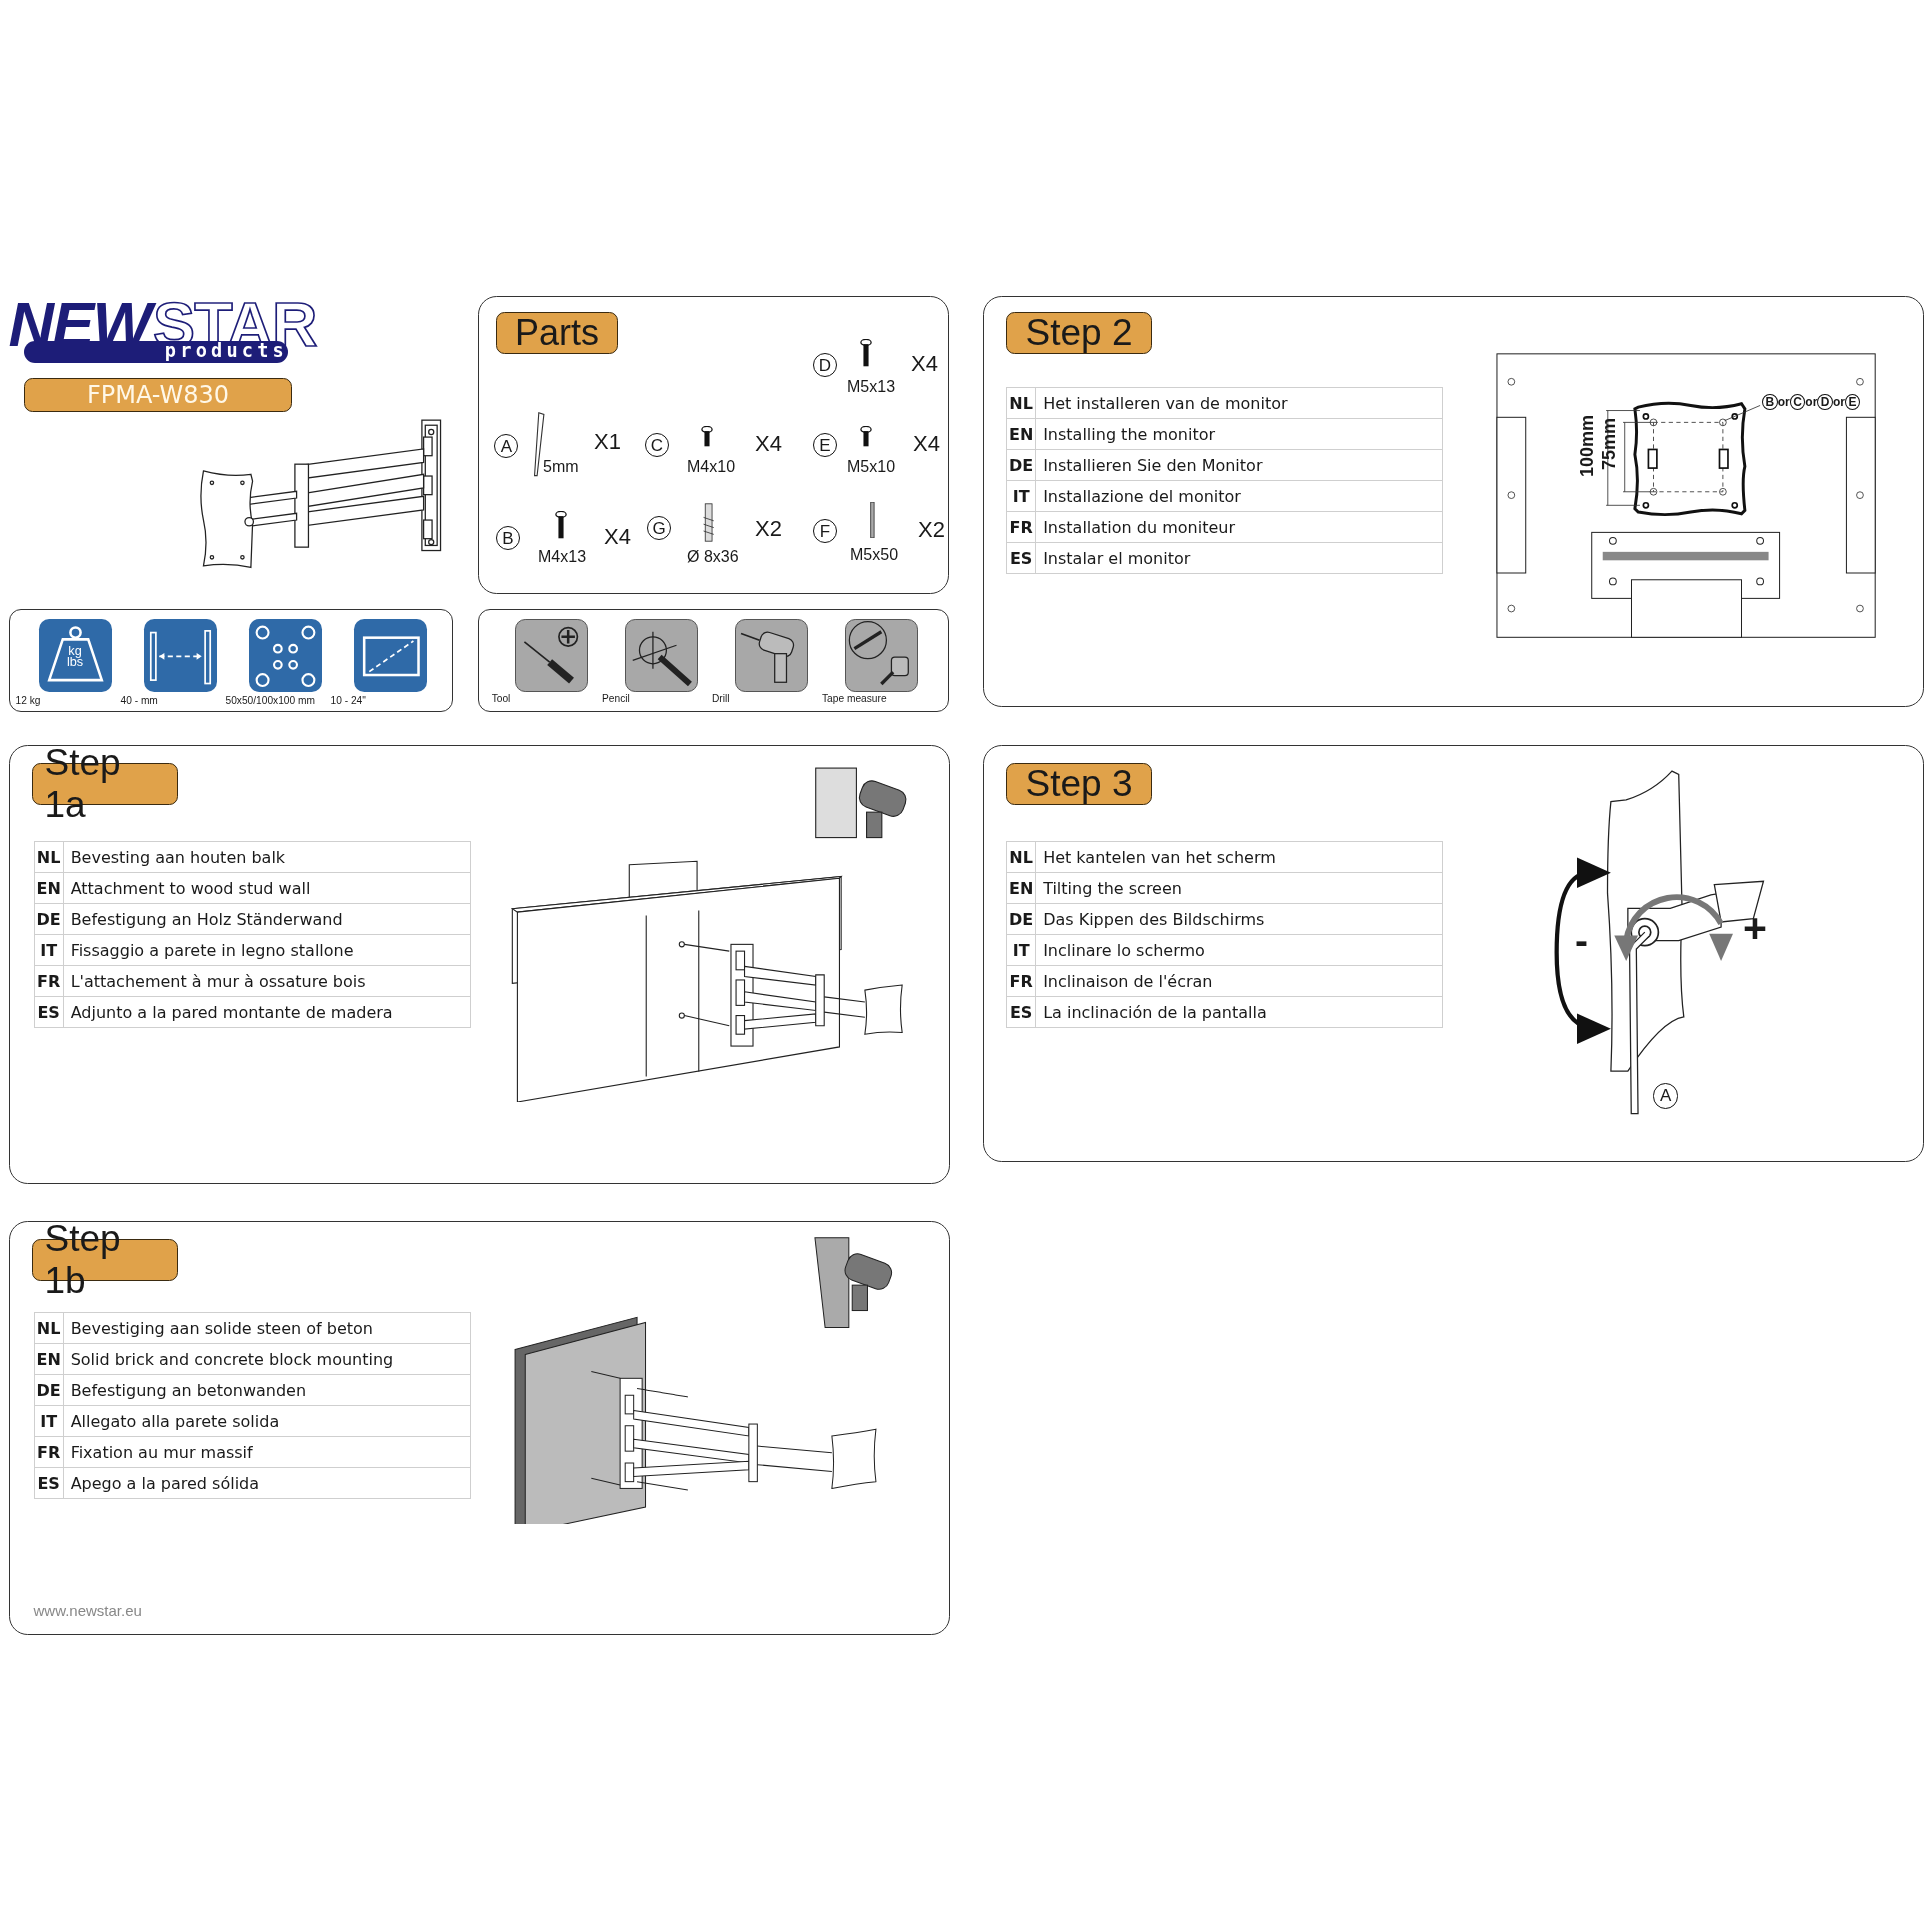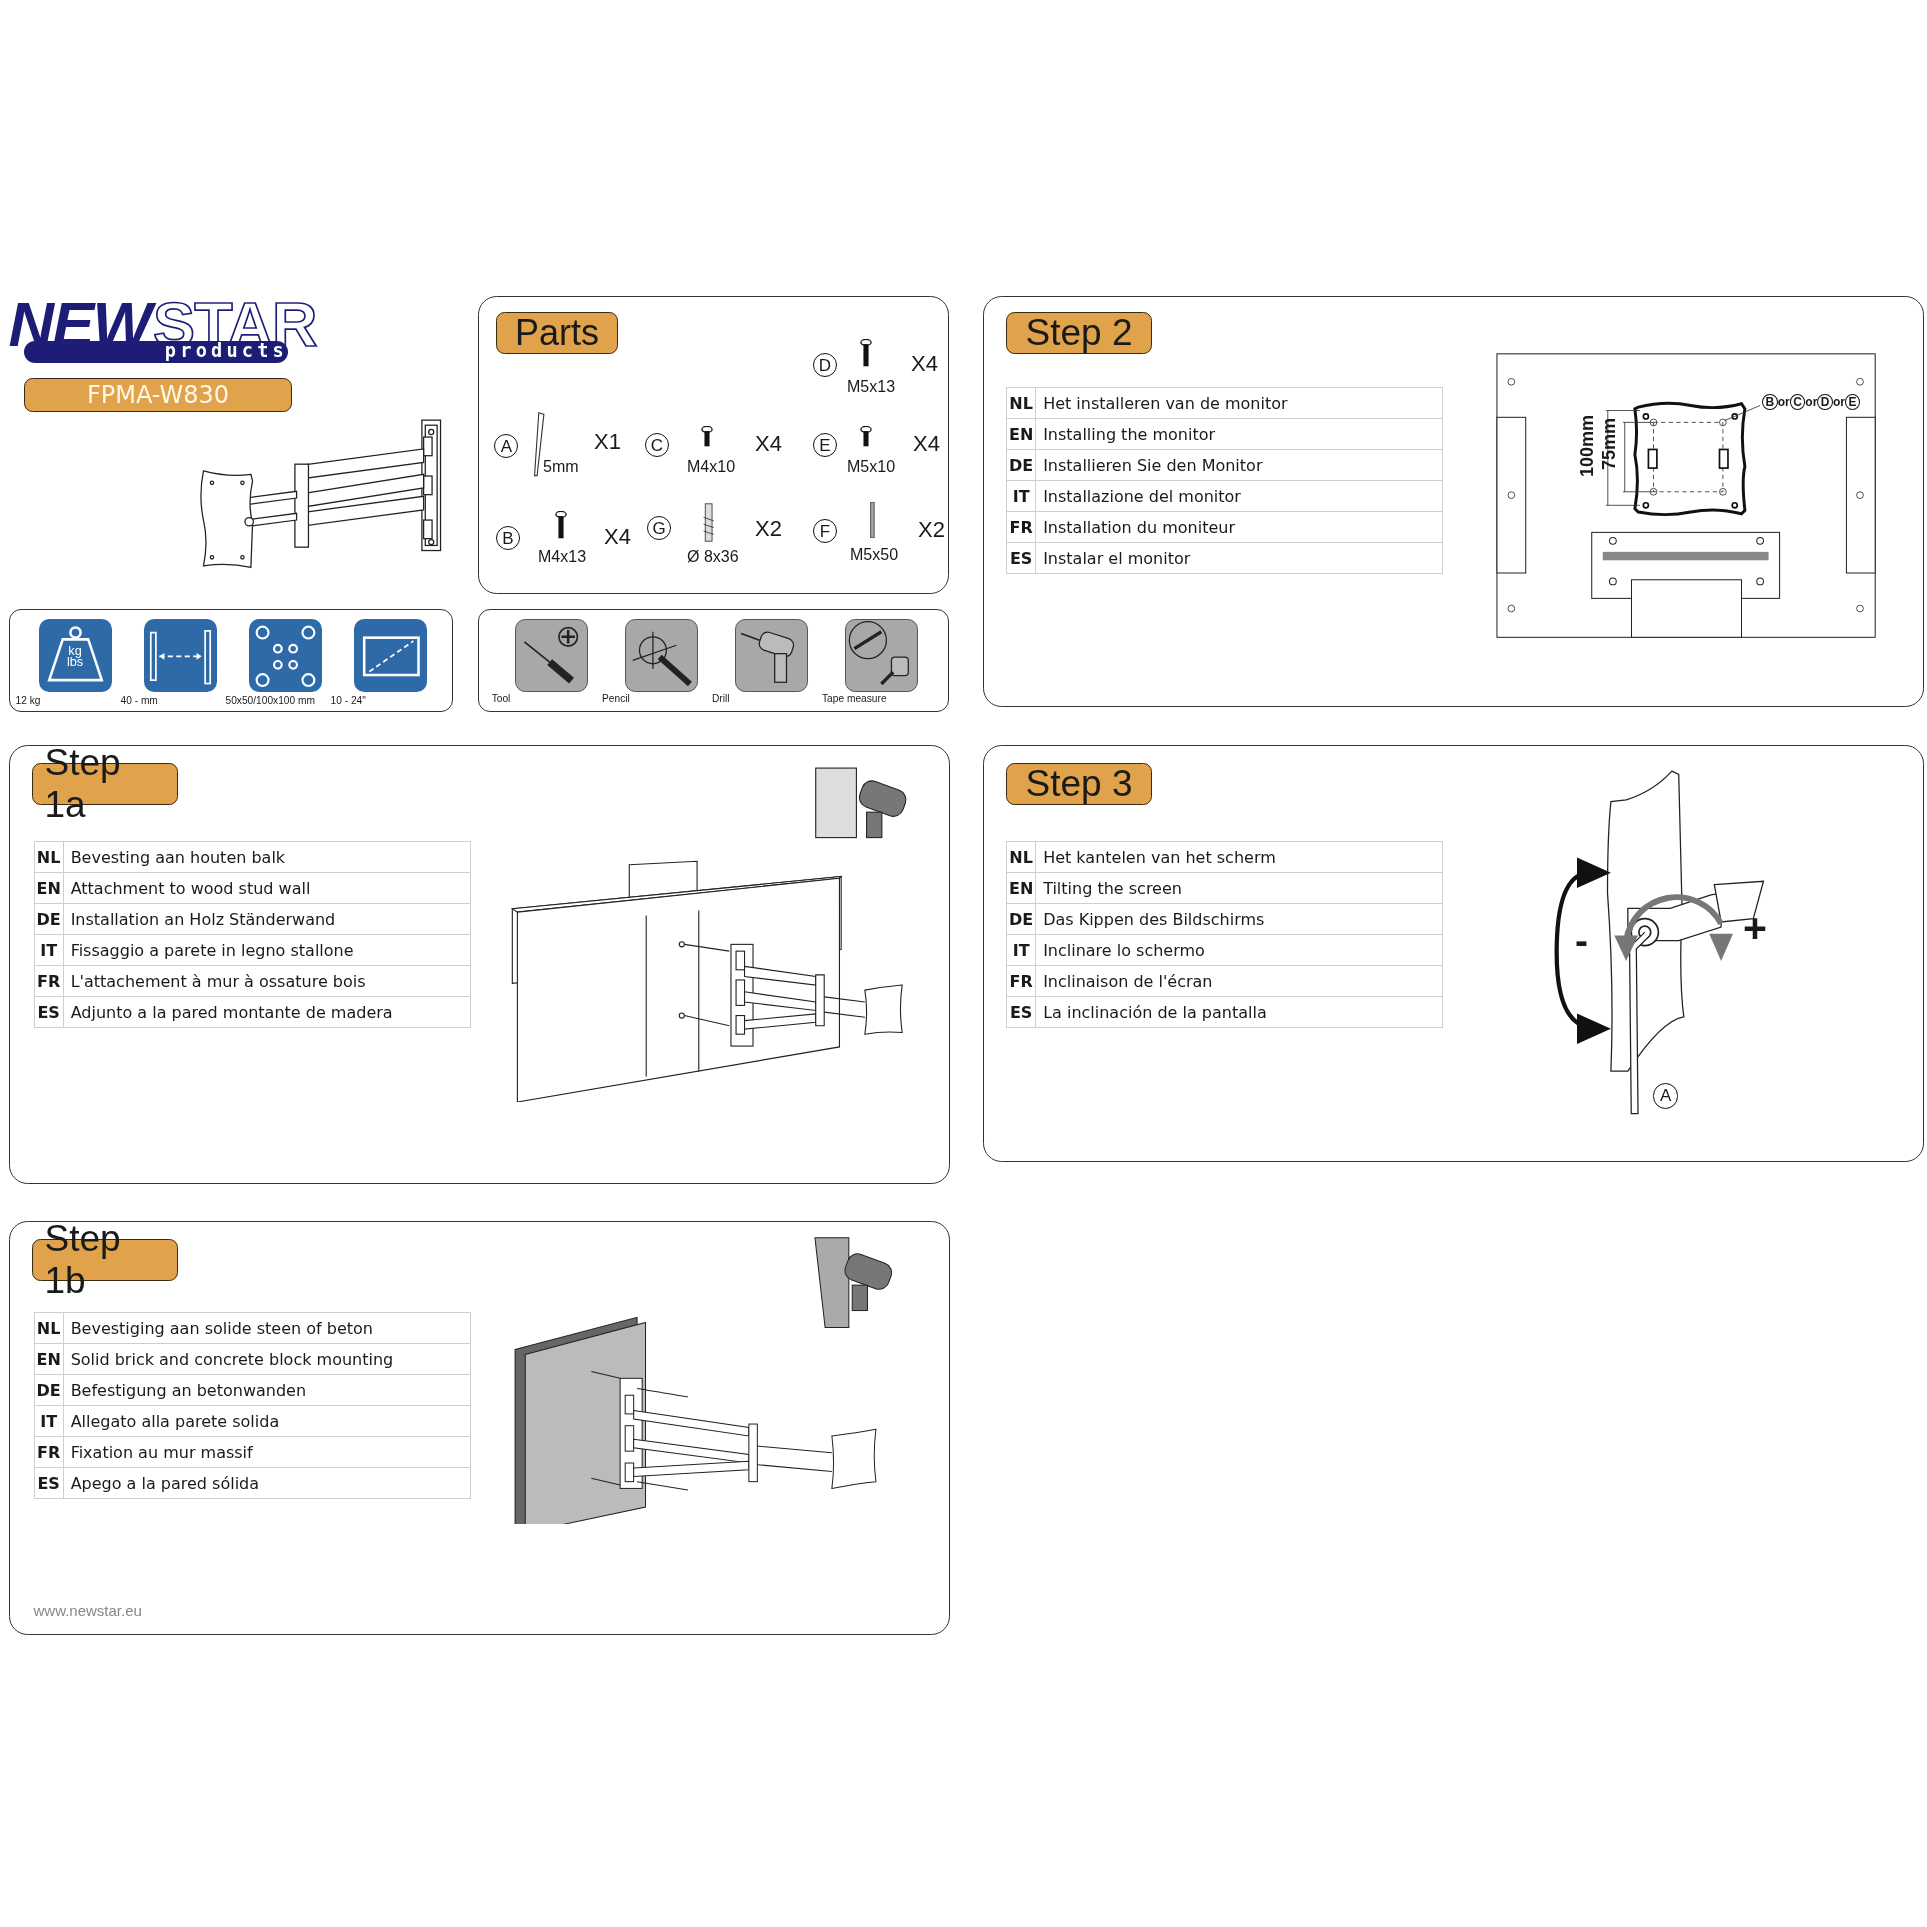--- a/index.html
+++ b/index.html
@@ -295,21 +295,21 @@
         <tr>
           <td class="code">NL</td>
           <td>Bevesting aan houten balk</td>
         </tr>
     <tr>
           <td class="code">EN</td>
           <td>Attachment to wood stud wall</td>
         </tr>
     <tr>
           <td class="code">DE</td>
-          <td>Installation an Holz Ständerwand</td>
+          <td>Befestigung an Holz Ständerwand</td>
         </tr>
     <tr>
           <td class="code">IT</td>
           <td>Fissaggio a parete in legno stallone</td>
         </tr>
     <tr>
           <td class="code">FR</td>
           <td>L'attachement à mur à ossature bois</td>
         </tr>
     <tr>

